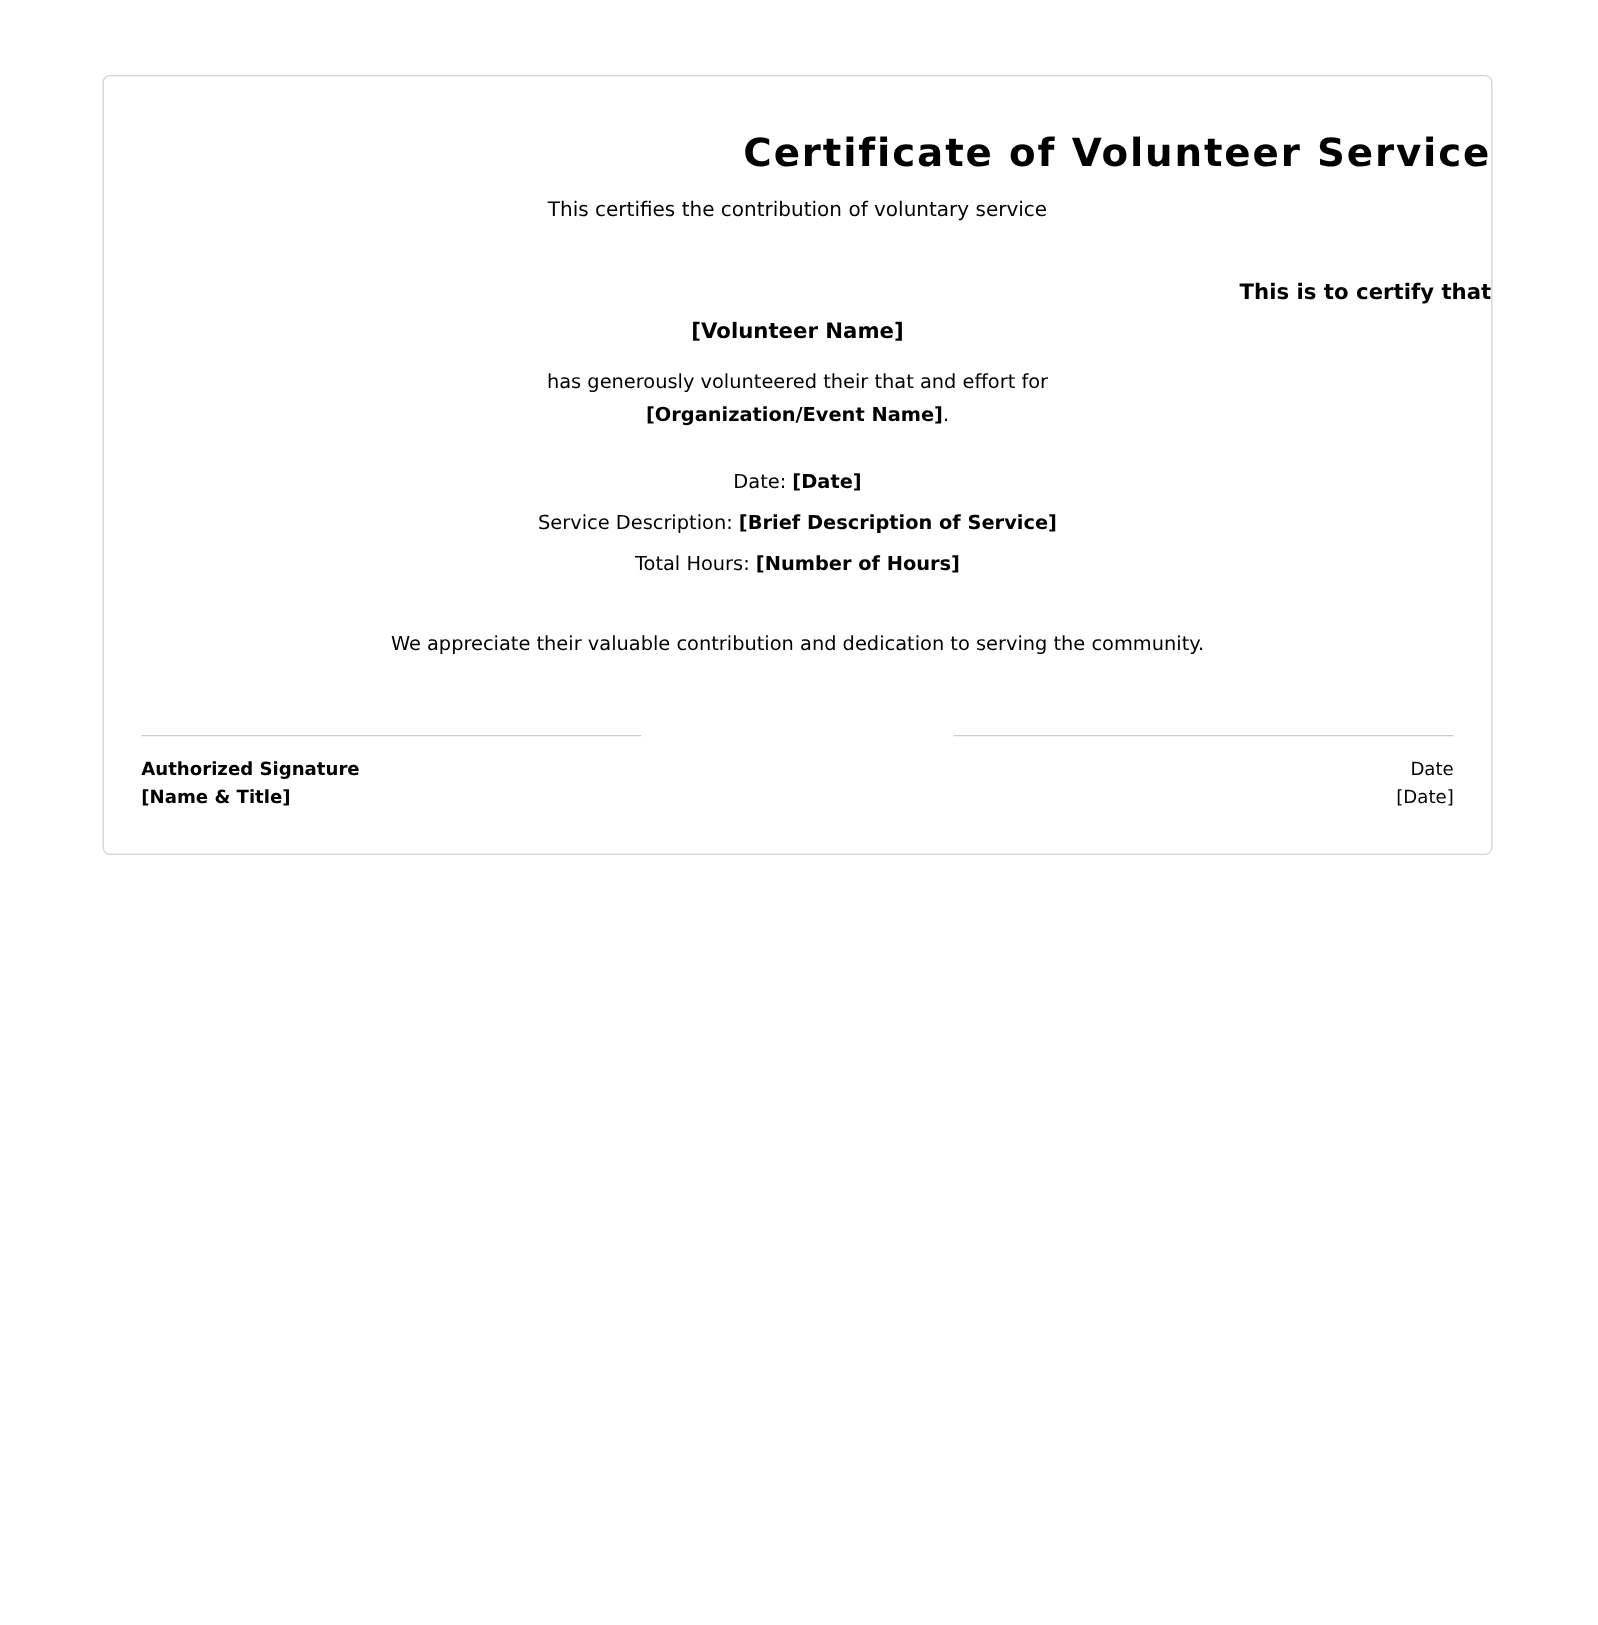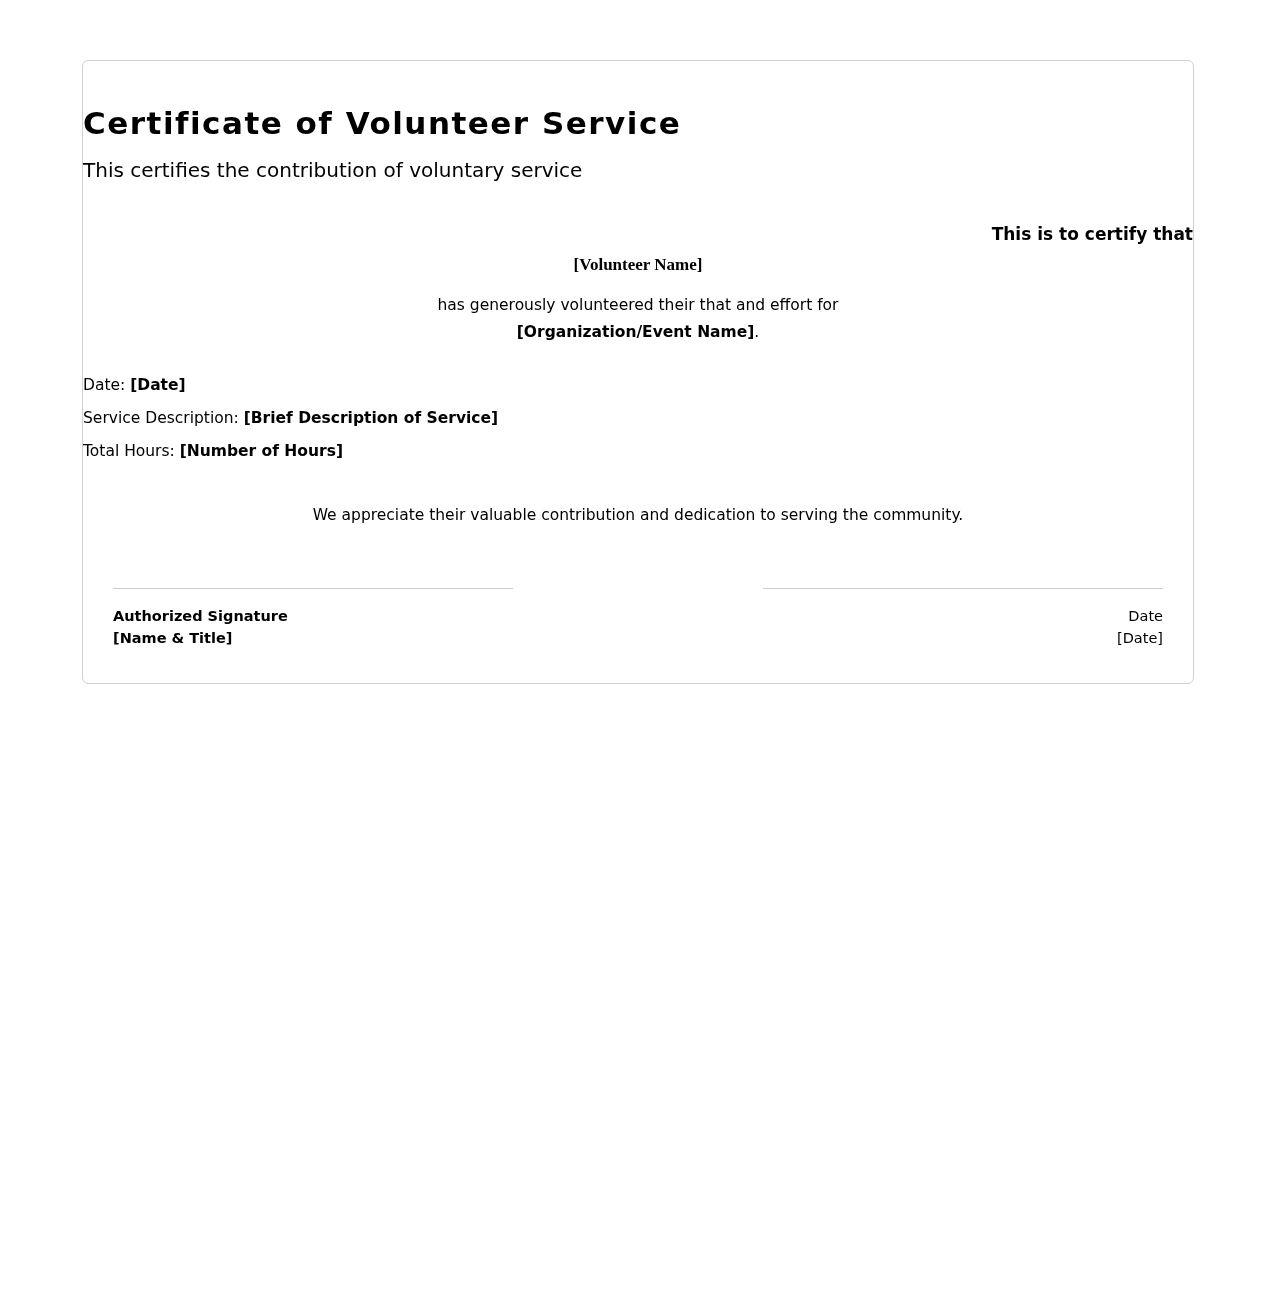--- a/index.html
+++ b/index.html
@@ -1,24 +1,24 @@
 <!DOCTYPE html>
 <html><head>
 <meta charset="utf-8">
 <style>
   html, body { margin:0; padding:0; background:#fff; }
   body { width:1278px; height:1300px; font-family:"DejaVu Sans", sans-serif; color:#000; position:relative; }
   .card { position:absolute; left:82px; top:60px; width:1112px; height:624px; border:1px solid #d0d0d0; border-radius:6px; box-sizing:border-box; }
-  .title { position:absolute; left:0; right:0; top:44px; text-align:left; font-size:31px; font-weight:bold; letter-spacing:1.5px; }
-  .subtitle { position:absolute; left:0; right:0; top:97px; text-align:left; font-size:20px; }
+  .title { position:absolute; left:0; right:0; top:44px; text-align:right; font-size:31px; font-weight:bold; letter-spacing:1.5px; }
+  .subtitle { position:absolute; left:0; right:0; top:97px; text-align:center; font-size:16px; }
   .certify { position:absolute; left:0; right:0; top:163px; text-align:right; font-size:17px; font-weight:bold; }
-  .vname { position:absolute; left:0; right:0; top:194px; text-align:center; font-size:17px; font-weight:bold;font-family:Liberation Serif, serif; }
+  .vname { position:absolute; left:0; right:0; top:194px; text-align:center; font-size:17px; font-weight:bold; }
   .volunteered { position:absolute; left:0; right:0; top:235px; text-align:center; font-size:15.5px; }
   .org { position:absolute; left:0; right:0; top:262px; text-align:center; font-size:15.5px; }
-  .detail { position:absolute; left:0; right:0; text-align:left; font-size:15.5px; }
+  .detail { position:absolute; left:0; right:0; text-align:center; font-size:15.5px; }
   .appreciate { position:absolute; left:0; right:0; top:445px; text-align:center; font-size:15.5px; }
   .sig-line { position:absolute; top:527px; height:1px; background:#ccc; width:400px; }
   .sig-left { left:30px; }
   .sig-right { right:30px; }
   .sig-text { position:absolute; top:544px; font-size:14.5px; line-height:22px; }
   .sig-text.left { left:30px; text-align:left;font-weight:bold; }
   .sig-text.right { right:30px; text-align:right; }
 </style>
 </head>
 <body>

